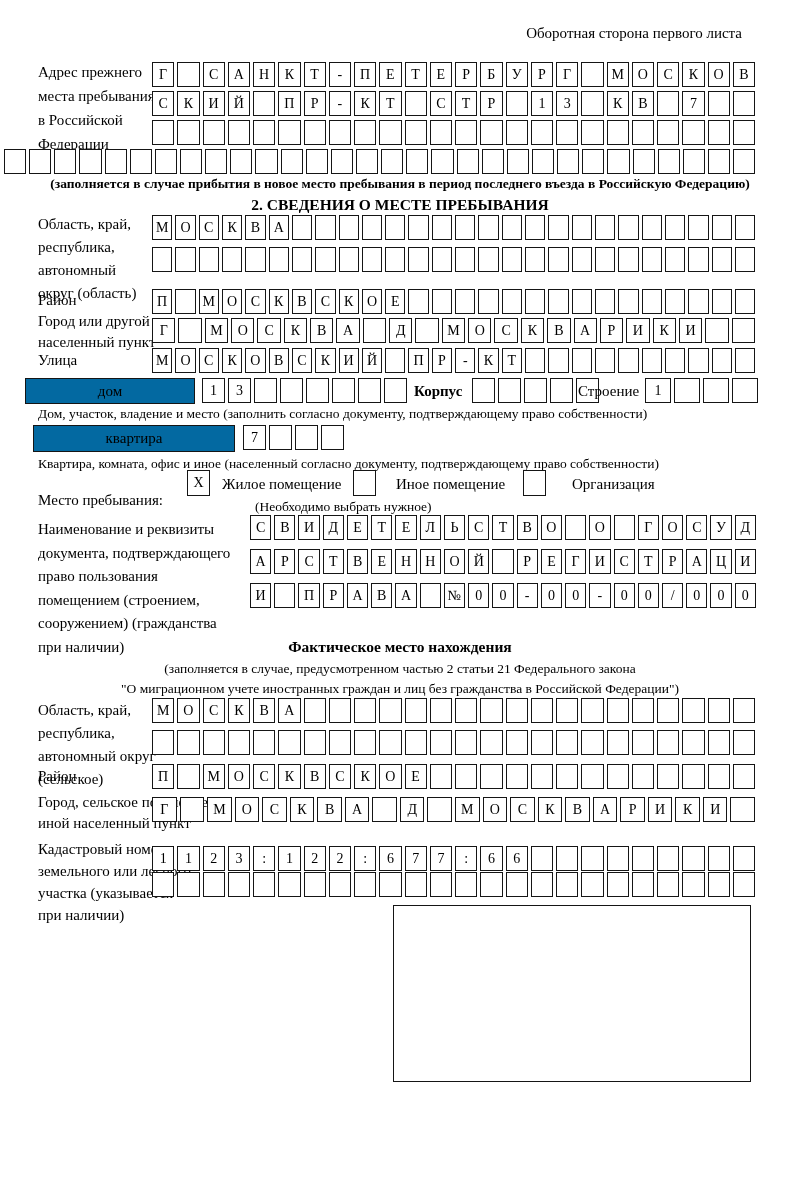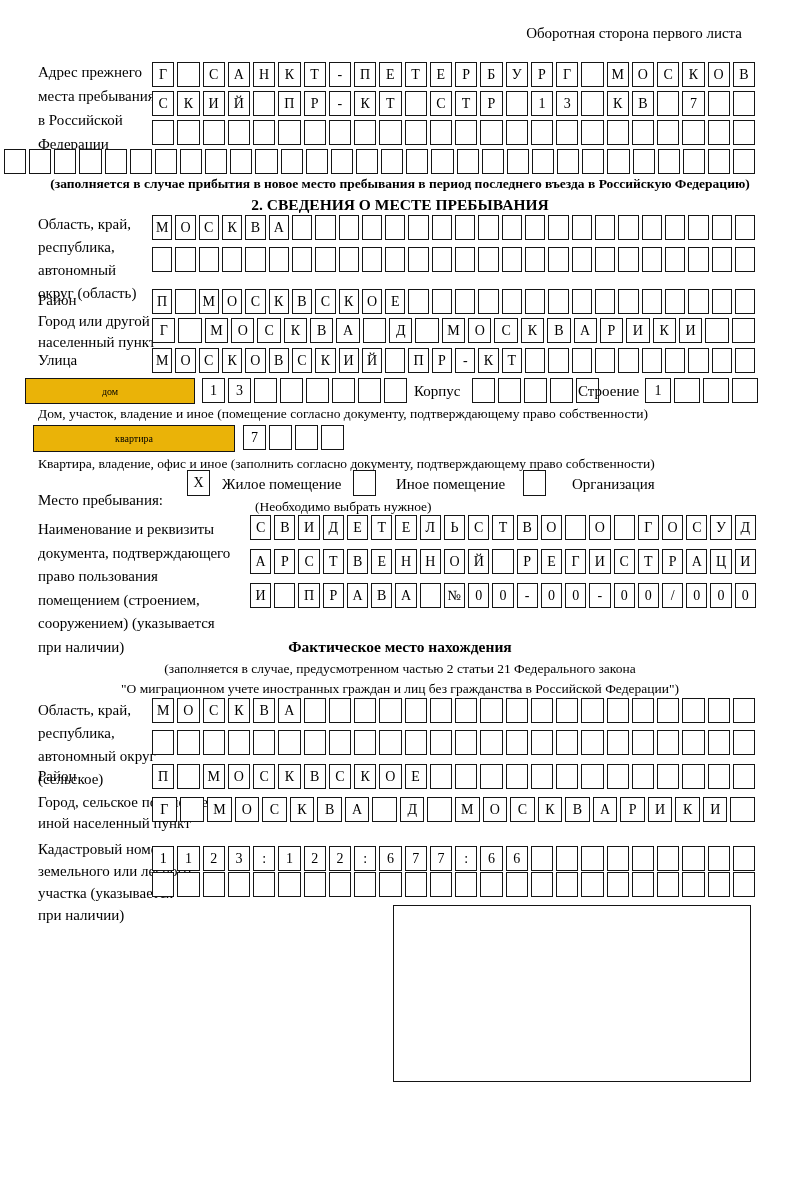--- a/index.html
+++ b/index.html
@@ -16,22 +16,22 @@
   .char-row{display:flex;gap:3px;}
   .char-row.fill .char-box{flex:1 1 0;}
   .char-box{
     box-sizing:border-box;height:25px;border:1.6px solid #151515;background:#fff;
     display:flex;align-items:center;justify-content:center;
     font-size:14px;line-height:1;
   }
   .cells .char-box{flex:none;width:23px;}
   .cells-wide .char-box{flex:none;width:26px;}
   .long-box{
-    box-sizing:border-box;border:1.6px solid #151515;background:#eab308;
-    display:flex;align-items:center;justify-content:center;font-size:10px;
+    box-sizing:border-box;border:1.6px solid #151515;background:#0369a1;
+    display:flex;align-items:center;justify-content:center;font-size:15px;
   }
   .checkbox{
     box-sizing:border-box;width:23px;height:26px;border:1.6px solid #151515;background:#fff;
     display:flex;align-items:center;justify-content:center;font-size:14px;
   }
   .center{text-align:center;}
   .stamp-box{box-sizing:border-box;border:1.8px solid #151515;background:#fff;}
 </style>
 </head>
 <body>
@@ -319,63 +319,63 @@
   <div class="abs char-row cells" style="left:202px;top:378px;">
       <span class="char-box">1</span>
       <span class="char-box">3</span>
       <span class="char-box"></span>
       <span class="char-box"></span>
       <span class="char-box"></span>
       <span class="char-box"></span>
       <span class="char-box"></span>
       <span class="char-box"></span>
     </div>
-  <div class="abs lbl" style="left:414px;top:380px;">Корпус</div>
+  <div class="abs lbl" style="left:414px;top:380px;font-weight:bold;">Корпус</div>
   <div class="abs char-row cells" style="left:472px;top:378px;">
       <span class="char-box"></span>
       <span class="char-box"></span>
       <span class="char-box"></span>
       <span class="char-box"></span>
       <span class="char-box"></span>
     </div>
   <div class="abs lbl" style="left:578px;top:380px;">Строение</div>
   <div class="abs char-row cells-wide" style="left:645px;top:378px;">
       <span class="char-box">1</span>
       <span class="char-box"></span>
       <span class="char-box"></span>
       <span class="char-box"></span>
     </div>
 
-  <div class="abs cap" style="left:38px;top:406px;">Дом, участок, владение и иное (помещение согласно документу, подтверждающему право собственности)</div>
+  <div class="abs cap" style="left:38px;top:406px;">Дом, участок, владение и место (заполнить согласно документу, подтверждающему право собственности)</div>
 
   <div class="abs long-box" style="left:33px;top:425px;width:202px;height:27px;">квартира</div>
   <div class="abs char-row cells" style="left:243px;top:425px;">
       <span class="char-box">7</span>
       <span class="char-box"></span>
       <span class="char-box"></span>
       <span class="char-box"></span>
     </div>
 
-  <div class="abs cap" style="left:38px;top:456px;">Квартира, владение, офис и иное (заполнить согласно документу, подтверждающему право собственности)</div>
+  <div class="abs cap" style="left:38px;top:456px;">Квартира, комната, офис и иное (населенный согласно документу, подтверждающему право собственности)</div>
 
   <div class="abs lbl" style="left:38px;top:473px;margin-top:16px;">Место пребывания:</div>
   <div class="abs checkbox" style="left:187px;top:470px;">X</div>
   <div class="abs lbl" style="left:222px;top:473px;">Жилое помещение</div>
   <div class="abs checkbox" style="left:353px;top:470px;"></div>
   <div class="abs lbl" style="left:388px;top:473px;margin-left:8px;">Иное помещение</div>
   <div class="abs checkbox" style="left:523px;top:470px;"></div>
   <div class="abs lbl" style="left:572px;top:473px;">Организация</div>
   <div class="abs cap" style="left:255px;top:499px;">(Необходимо выбрать нужное)</div>
 
   <div class="abs lbl" style="left:38px;top:518px;line-height:23.5px;">
       <div>Наименование и реквизиты</div>
       <div>документа, подтверждающего</div>
       <div>право пользования</div>
       <div>помещением (строением,</div>
-      <div>сооружением) (указывается</div>
+      <div>сооружением) (гражданства</div>
       <div>при наличии)</div>
     </div>
   <div class="abs char-row fill" style="left:250px;top:515px;width:506px;">
       <span class="char-box">С</span>
       <span class="char-box">В</span>
       <span class="char-box">И</span>
       <span class="char-box">Д</span>
       <span class="char-box">Е</span>
       <span class="char-box">Т</span>
       <span class="char-box">Е</span>

